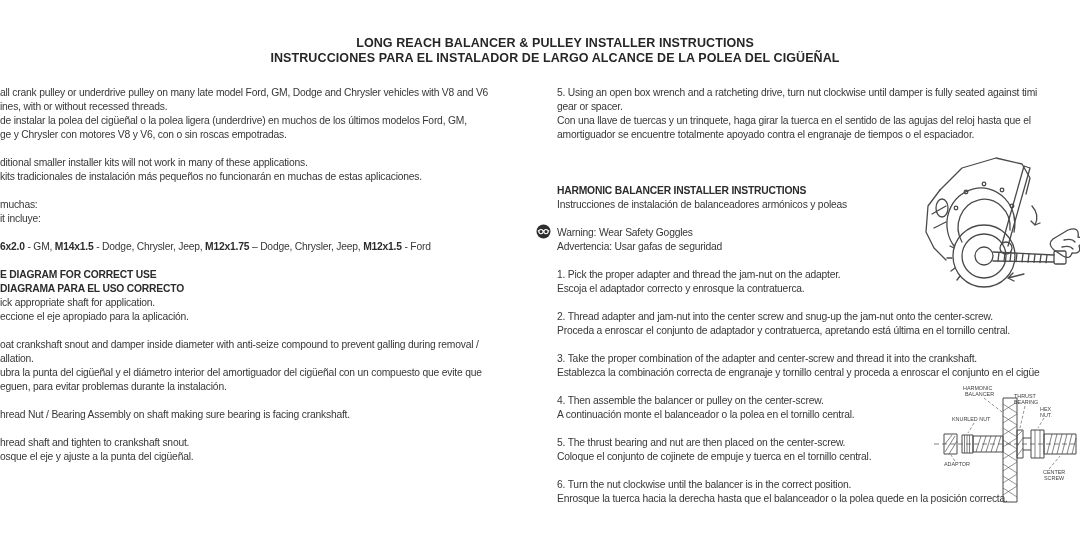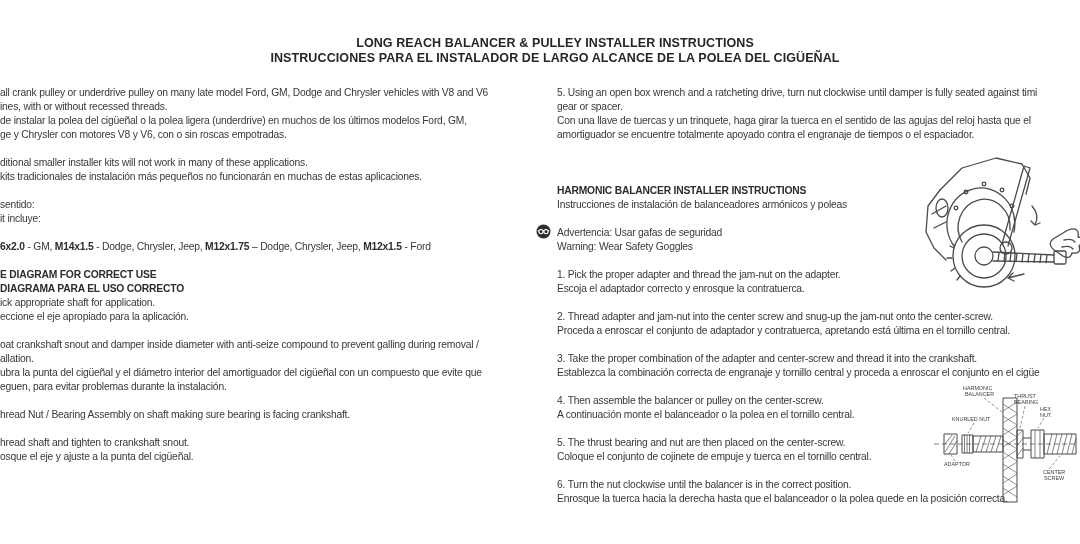--- a/index.html
+++ b/index.html
@@ -33,21 +33,21 @@
 
   <div class="col left">
       <div class="ln"><span>all crank pulley or underdrive pulley on many late model Ford, GM, Dodge and Chrysler vehicles with V8 and V6</span></div>
       <div class="ln"><span>ines, with or without recessed threads.</span></div>
       <div class="ln"><span>de instalar la polea del cigüeñal o la polea ligera (underdrive) en muchos de los últimos modelos Ford, GM,</span></div>
       <div class="ln"><span>ge y Chrysler con motores V8 y V6, con o sin roscas empotradas.</span></div>
       <div class="ln"><span>&nbsp;</span></div>
       <div class="ln"><span>ditional smaller installer kits will not work in many of these applications.</span></div>
       <div class="ln"><span> kits tradicionales de instalación más pequeños no funcionarán en muchas de estas aplicaciones.</span></div>
       <div class="ln"><span>&nbsp;</span></div>
-      <div class="ln"><span>sentido:</span></div>
+      <div class="ln"><span>muchas:</span></div>
       <div class="ln"><span>it incluye:</span></div>
       <div class="ln"><span>&nbsp;</span></div>
       <div class="ln"><span class="b">6x2.0</span><span> - GM, </span><span class="b">M14x1.5</span><span> - Dodge, Chrysler, Jeep, </span><span class="b">M12x1.75</span><span> – Dodge, Chrysler, Jeep, </span><span class="b">M12x1.5</span><span> - Ford</span></div>
       <div class="ln"><span>&nbsp;</span></div>
       <div class="ln"><span class="b">E DIAGRAM FOR CORRECT USE</span></div>
       <div class="ln"><span class="b">DIAGRAMA PARA EL USO CORRECTO</span></div>
       <div class="ln"><span>ick appropriate shaft for application.</span></div>
       <div class="ln"><span>eccione el eje apropiado para la aplicación.</span></div>
       <div class="ln"><span>&nbsp;</span></div>
       <div class="ln"><span>oat crankshaft snout and damper inside diameter with anti-seize compound to prevent galling during removal /</span></div>
@@ -64,22 +64,22 @@
       <div class="ln"><span>5. Using an open box wrench and a ratcheting drive, turn nut clockwise until damper is fully seated against timi</span></div>
       <div class="ln"><span>gear or spacer.</span></div>
       <div class="ln"><span>Con una llave de tuercas y un trinquete, haga girar la tuerca en el sentido de las agujas del reloj hasta que el</span></div>
       <div class="ln"><span>amortiguador se encuentre totalmente apoyado contra el engranaje de tiempos o el espaciador.</span></div>
       <div class="ln"><span>&nbsp;</span></div>
       <div class="ln"><span>&nbsp;</span></div>
       <div class="ln"><span>&nbsp;</span></div>
       <div class="ln"><span class="b">HARMONIC BALANCER INSTALLER INSTRUCTIONS</span></div>
       <div class="ln"><span>Instrucciones de instalación de balanceadores armónicos y poleas</span></div>
       <div class="ln"><span>&nbsp;</span></div>
+      <div class="ln"><span>Warning: Wear Safety Goggles</span></div>
       <div class="ln"><span>Advertencia: Usar gafas de seguridad</span></div>
-      <div class="ln"><span>Warning: Wear Safety Goggles</span></div>
       <div class="ln"><span>&nbsp;</span></div>
       <div class="ln"><span>1. Pick the proper adapter and thread the jam-nut on the adapter.</span></div>
       <div class="ln"><span>Escoja el adaptador correcto y enrosque la contratuerca.</span></div>
       <div class="ln"><span>&nbsp;</span></div>
       <div class="ln"><span>2. Thread adapter and jam-nut into the center screw and snug-up the jam-nut onto the center-screw.</span></div>
       <div class="ln"><span>Proceda a enroscar el conjunto de adaptador y contratuerca, apretando está última en el tornillo central.</span></div>
       <div class="ln"><span>&nbsp;</span></div>
       <div class="ln"><span>3. Take the proper combination of the adapter and center-screw and thread it into the crankshaft.</span></div>
       <div class="ln"><span>Establezca la combinación correcta de engranaje y tornillo central y proceda a enroscar el conjunto en el cigüe</span></div>
       <div class="ln"><span>&nbsp;</span></div>

